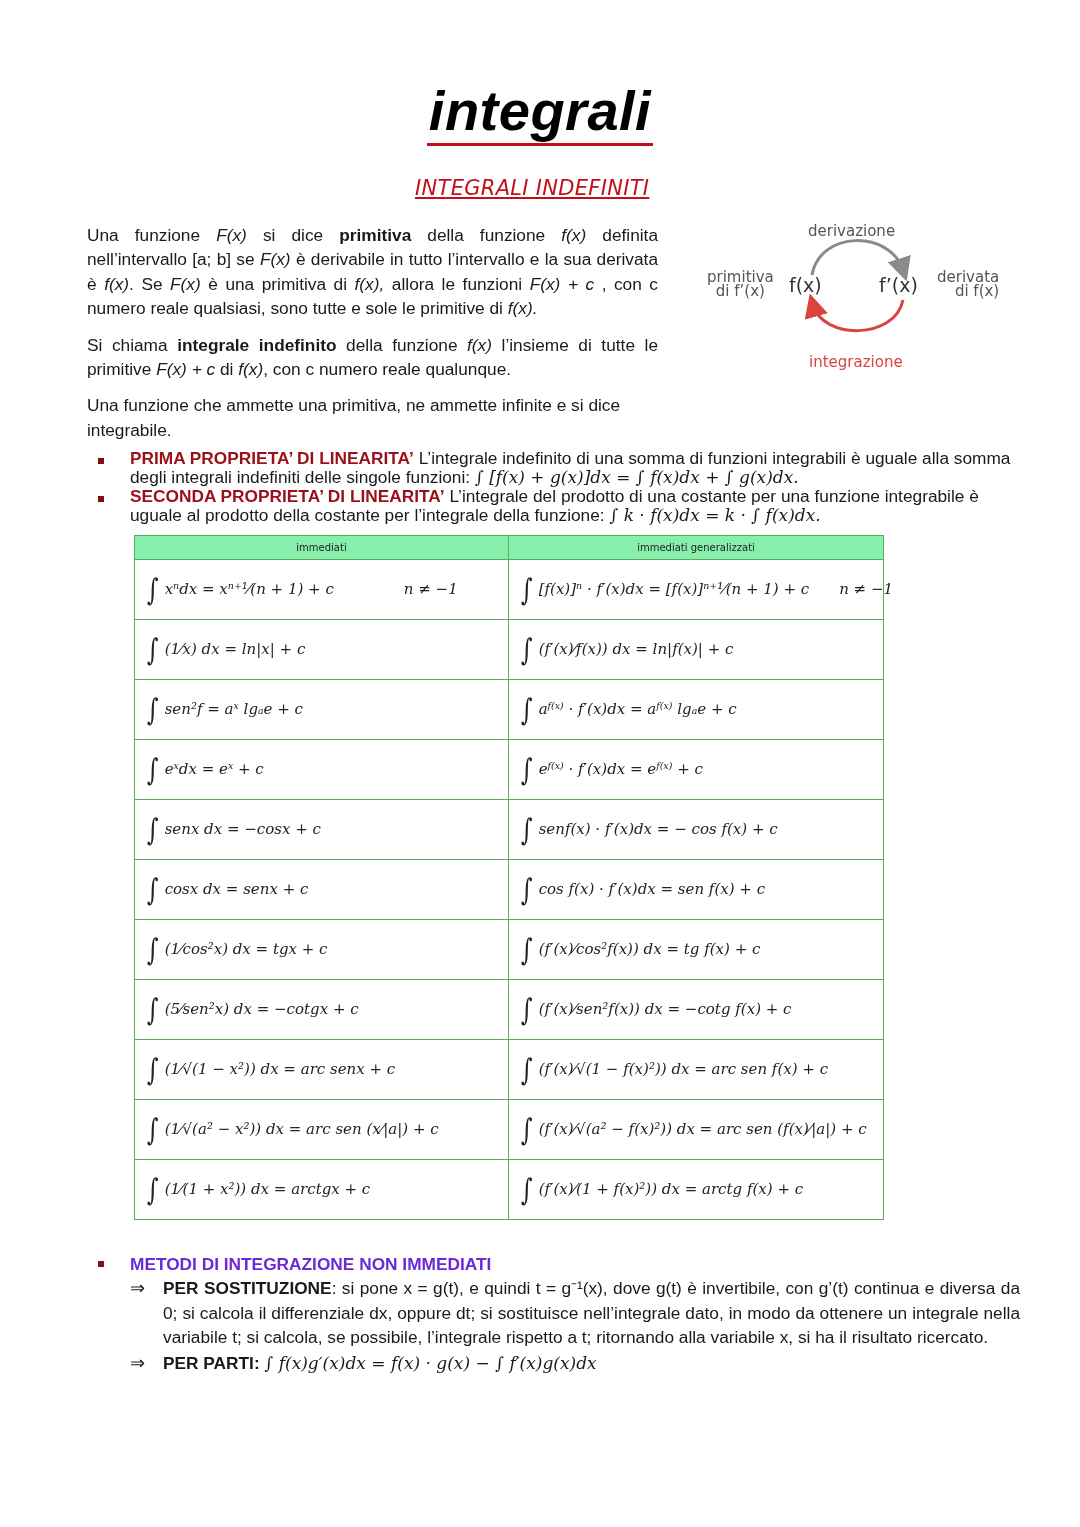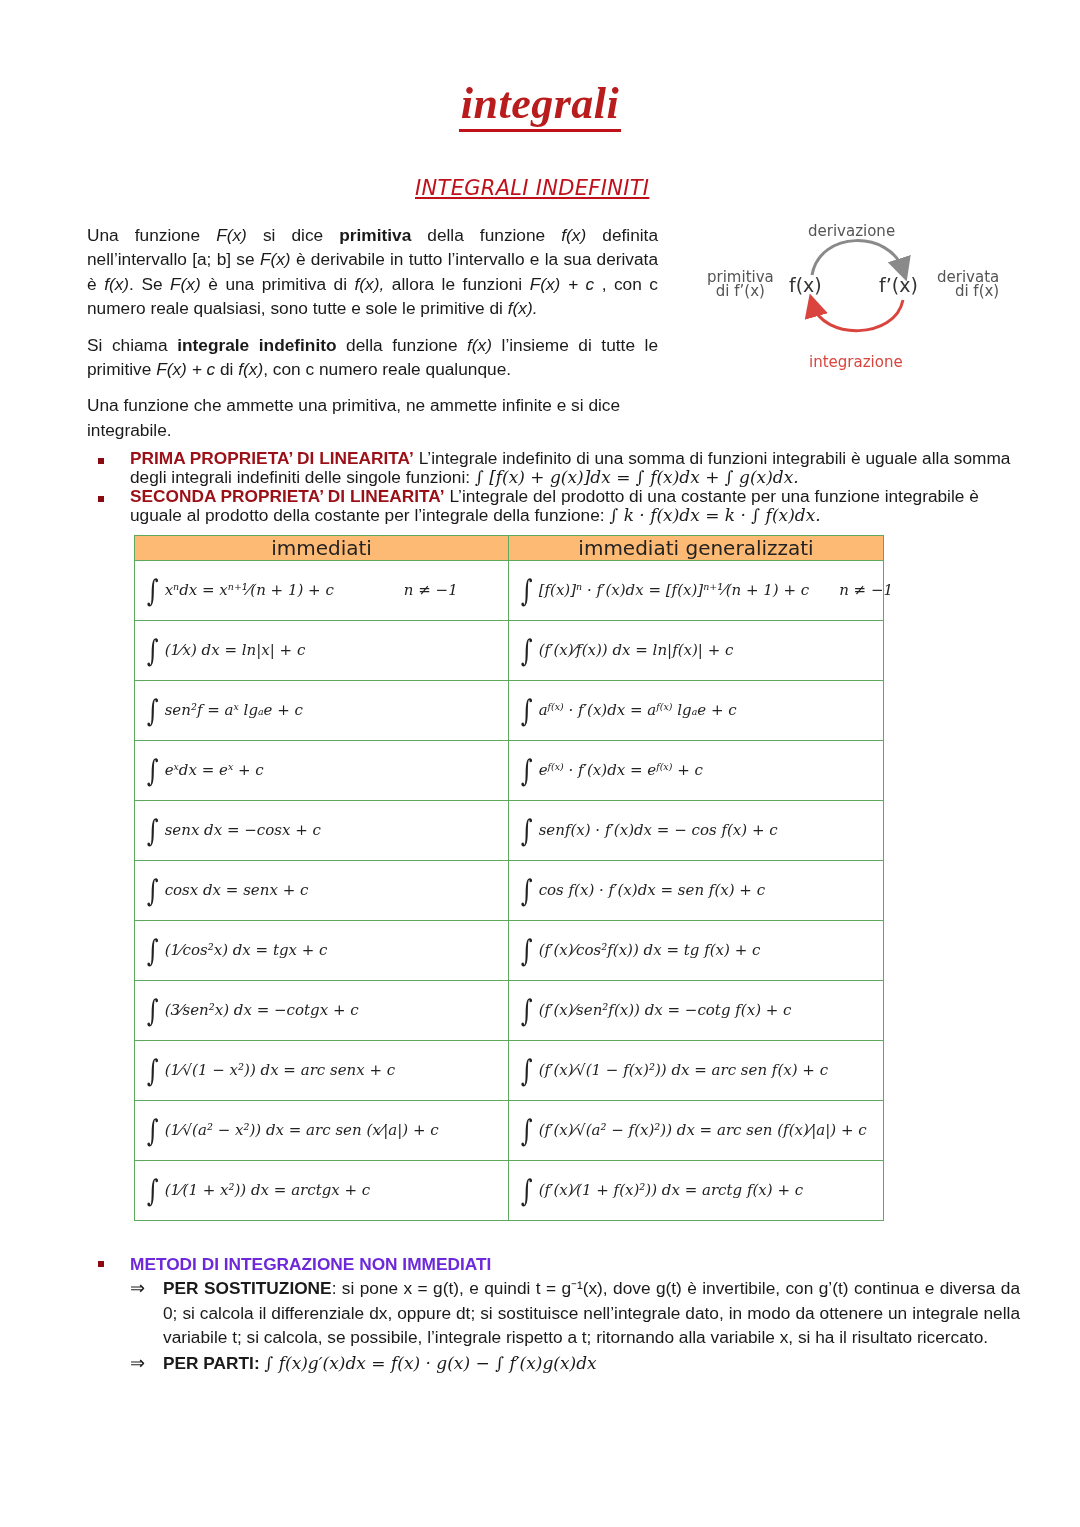--- a/index.html
+++ b/index.html
@@ -3,22 +3,22 @@
   <meta charset="utf-8">
   <style>
     * { box-sizing: border-box; margin: 0; padding: 0; }
     html, body { width: 1080px; height: 1527px; background: #ffffff; }
     body { position: relative; font-family: "Liberation Sans", sans-serif; color: #1a1a1a; overflow: hidden; }
 
     .title {
       position: absolute; left: 0; width: 1080px; top: 78px; text-align: center;
     }
     .title span {
-      font-family: Liberation Serif, serif; font-style: italic; font-weight: bold;
-      font-size: 44px; color: #b91c1c; border-bottom: 3px solid #c0111b; padding: 0 2px 1px 2px;
+      font-family: Liberation Sans, sans-serif; font-style: italic; font-weight: bold;
+      font-size: 56px; color: #000000; border-bottom: 3px solid #c0111b; padding: 0 2px 1px 2px;
       letter-spacing: 0.5px;
     }
     .subtitle {
       position: absolute; left: 415px; top: 176px;
       font-family: "DejaVu Sans", sans-serif; font-style: italic; font-size: 21px;
       color: #c0111b; text-decoration: underline; letter-spacing: 0.3px;
     }
 
     .intro {
       position: absolute; left: 75px; top: 211px; width: 595px;
@@ -37,22 +37,22 @@
     .bullet { position: relative; padding-left: 35px; }
     .bullet .sq { position: absolute; left: 3px; top: 9px; width: 6px; height: 6px; background: #8b0a12; }
     .bullet .h { color: #9b0f16; font-weight: bold; }
     .math { font-family: "DejaVu Serif", serif; font-style: italic; font-size: 17px; }
 
     table.formulas {
       position: absolute; left: 134px; top: 535px; width: 749px;
       border-collapse: collapse; table-layout: fixed;
     }
     table.formulas th {
-      background: #fdba74; height: 24px; font-weight: normal;
-      font-family: "DejaVu Sans", sans-serif; font-size: 20px; color: #222;
+      background: #86efac; height: 24px; font-weight: normal;
+      font-family: "DejaVu Sans", sans-serif; font-size: 10px; color: #222;
       border: 1.5px solid #5fa95f;
     }
     table.formulas td {
       height: 60px; border: 1.5px solid #5fa95f; padding: 0 10px;
       font-family: "DejaVu Serif", serif; font-style: italic; font-size: 15px; color: #222;
       white-space: nowrap; vertical-align: middle; margin-left: 40px;
     }
     table.formulas col.c1 { width: 374px; }
     table.formulas col.c2 { width: 375px; }
     .int { font-size: 30px; font-style: normal; font-weight: 200; vertical-align: middle; margin-right: 4px; display: inline-block; transform: scaleX(0.75); }
@@ -149,21 +149,21 @@
       </tr>
       <tr>
         <td><span class="int">∫</span><span>cosx dx = senx + c</span></td>
         <td><span class="int">∫</span><span>cos f(x) · f′(x)dx = sen f(x) + c</span></td>
       </tr>
       <tr>
         <td><span class="int">∫</span><span>(1⁄cos²x) dx = tgx + c</span></td>
         <td><span class="int">∫</span><span>(f′(x)⁄cos²f(x)) dx = tg f(x) + c</span></td>
       </tr>
       <tr>
-        <td><span class="int">∫</span><span>(3⁄sen²x) dx = −cotgx + c</span></td>
+        <td><span class="int">∫</span><span>(5⁄sen²x) dx = −cotgx + c</span></td>
         <td><span class="int">∫</span><span>(f′(x)⁄sen²f(x)) dx = −cotg f(x) + c</span></td>
       </tr>
       <tr>
         <td><span class="int">∫</span><span>(1⁄√(1 − x²)) dx = arc senx + c</span></td>
         <td><span class="int">∫</span><span>(f′(x)⁄√(1 − f(x)²)) dx = arc sen f(x) + c</span></td>
       </tr>
       <tr>
         <td><span class="int">∫</span><span>(1⁄√(a² − x²)) dx = arc sen (x⁄|a|) + c</span></td>
         <td><span class="int">∫</span><span>(f′(x)⁄√(a² − f(x)²)) dx = arc sen (f(x)⁄|a|) + c</span></td>
       </tr>

